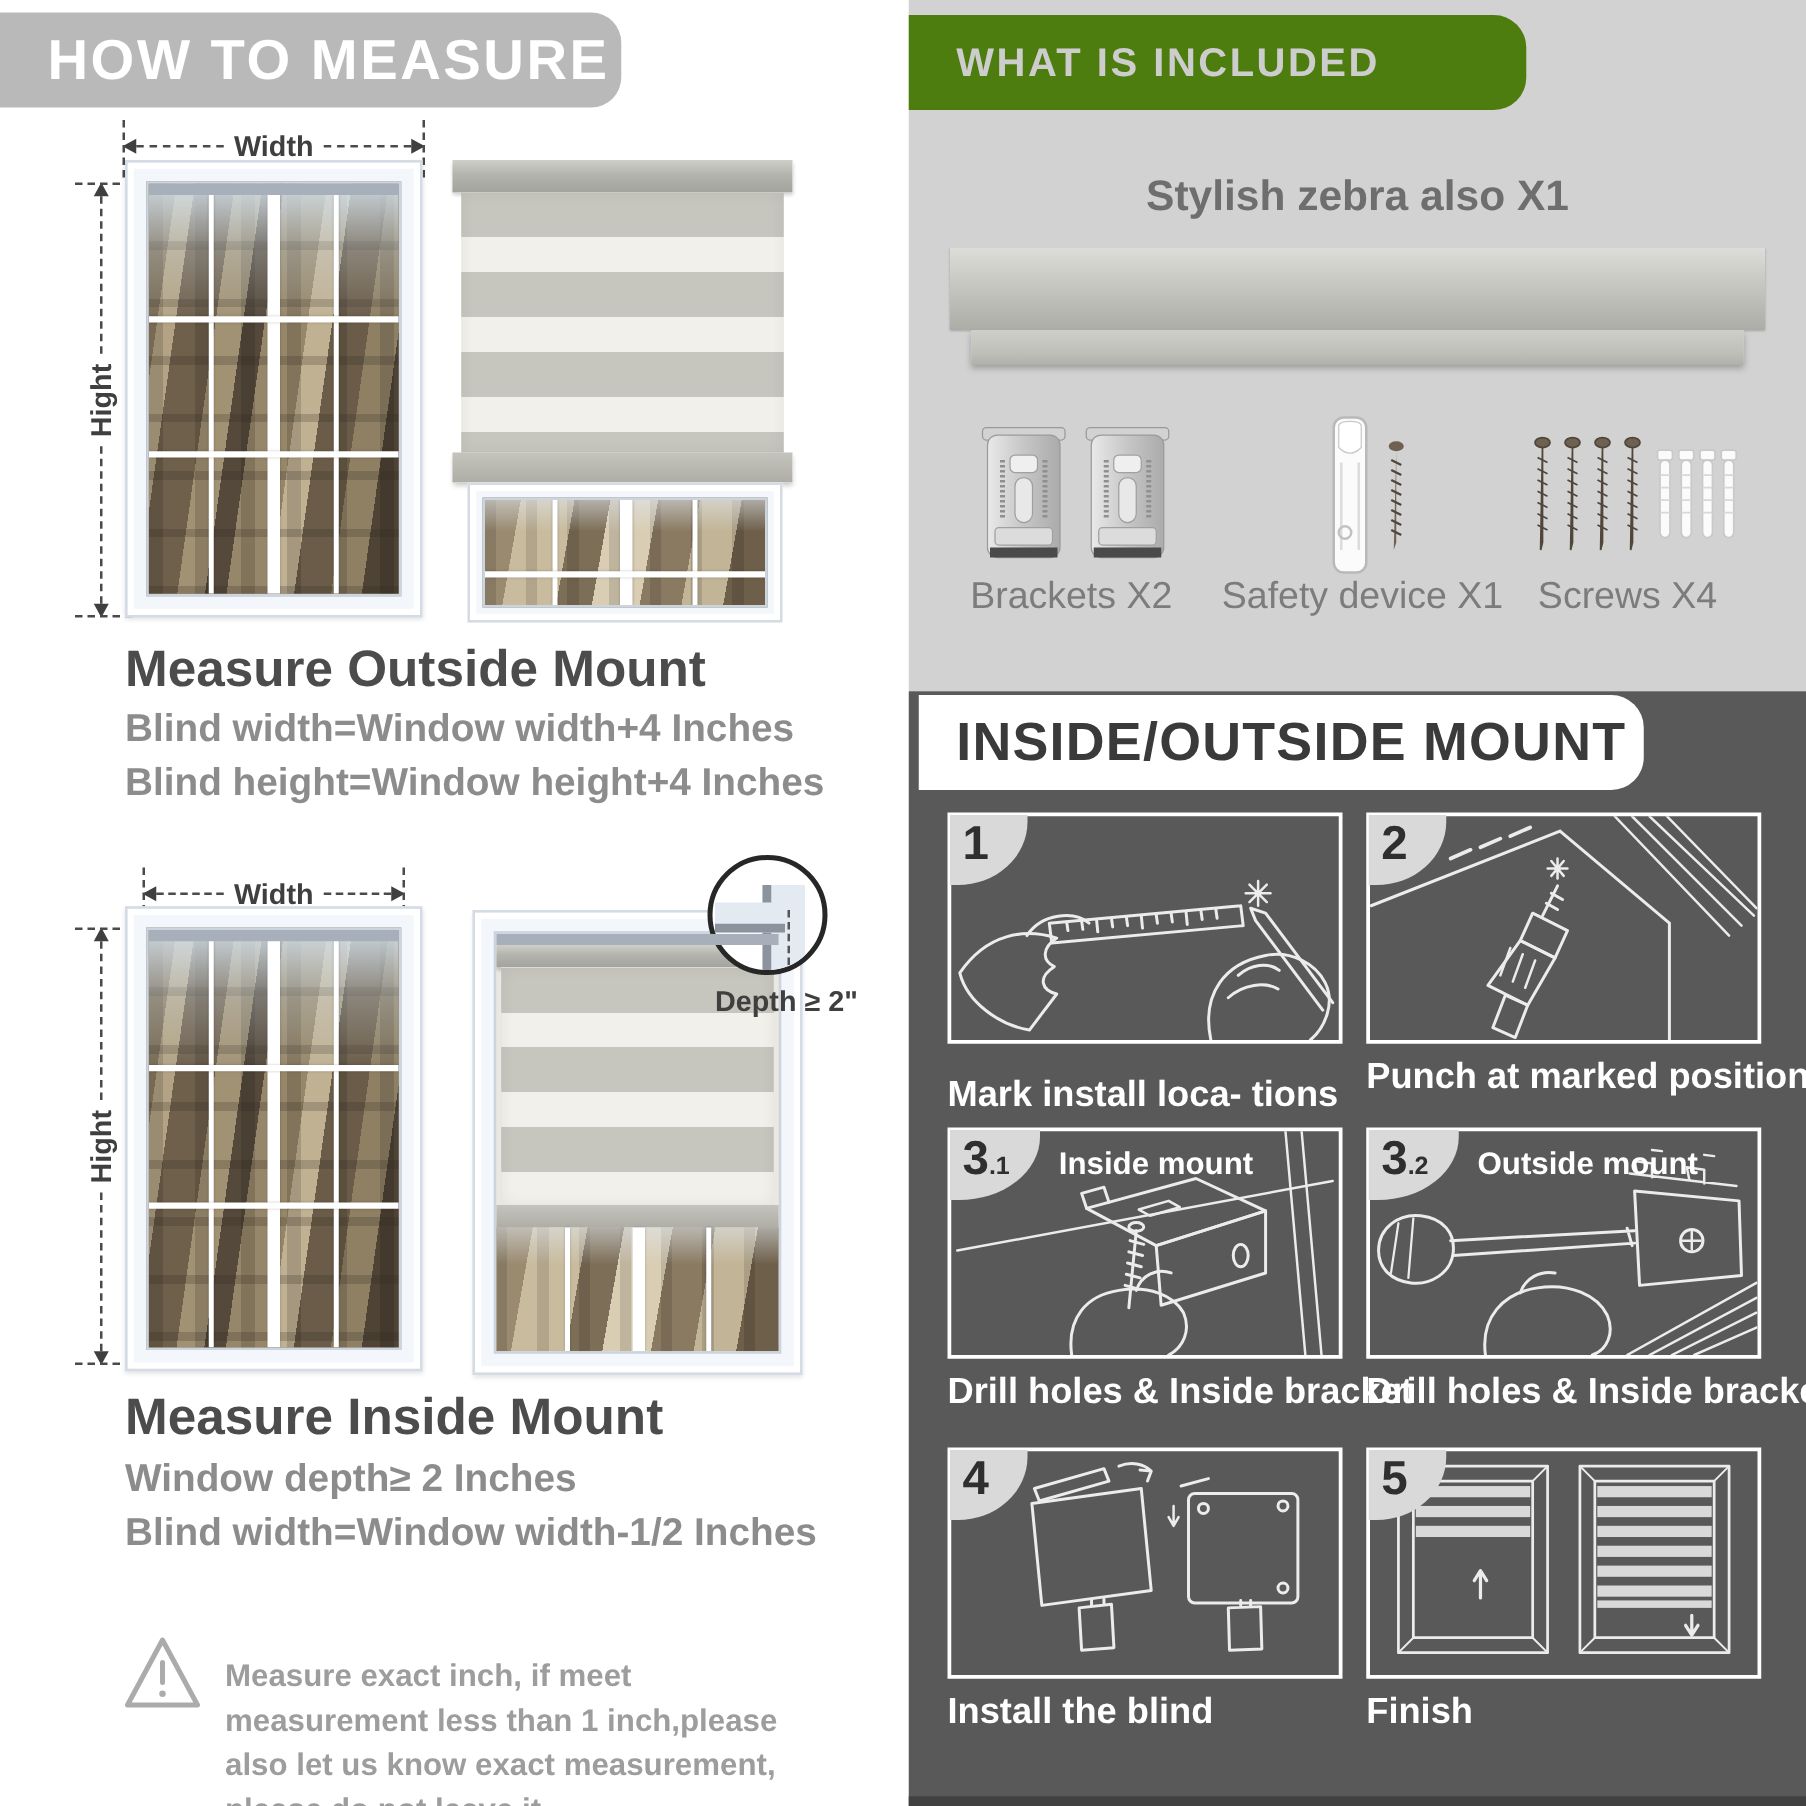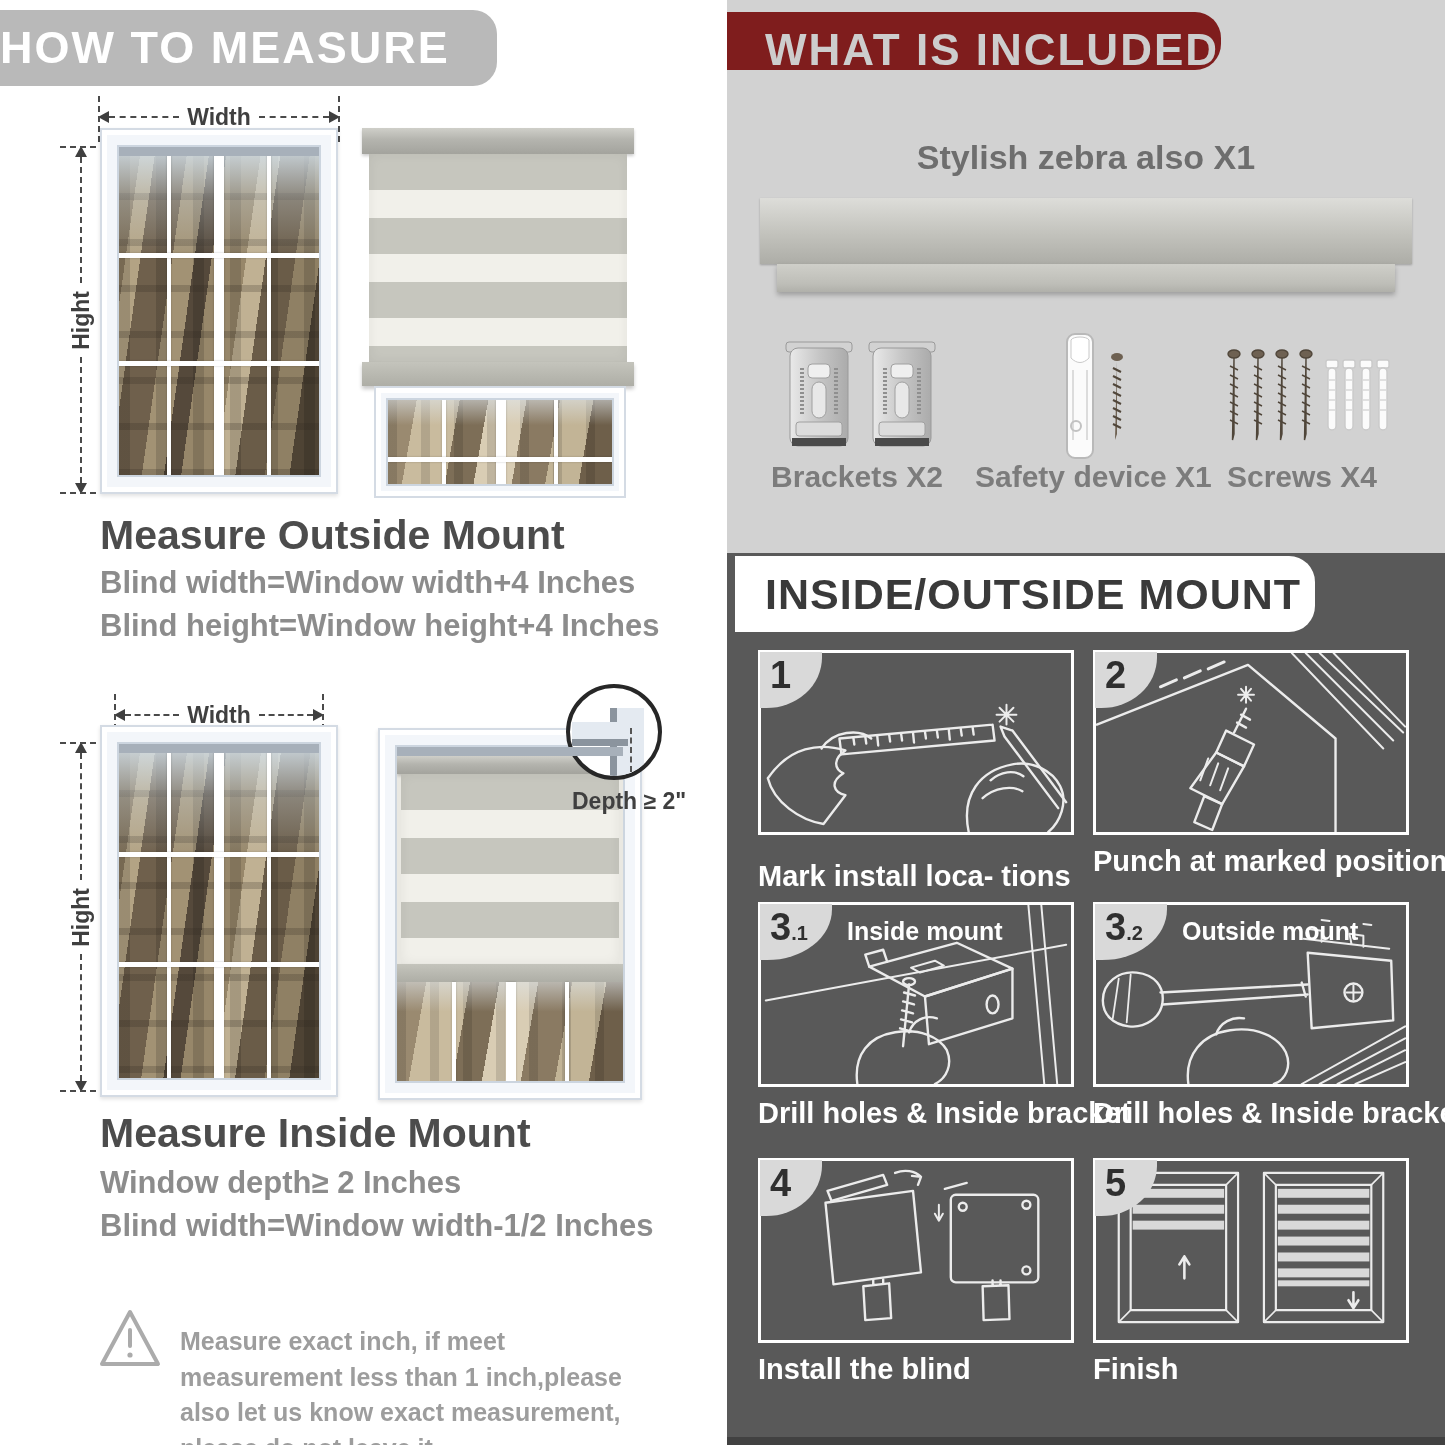--- a/index.html
+++ b/index.html
@@ -7,21 +7,21 @@
   .canvas{
     position:relative;width:1445px;height:1445px;background:#ffffff;overflow:hidden;
     font-family:"Liberation Sans", sans-serif;
   }
   .abs{position:absolute;}
 
   
   .how-header{
     left:0;top:10px;width:497px;height:76px;background:#b9b9b9;
     border-radius:0 24px 24px 0;color:#ffffff;font-weight:bold;font-size:45px;
-    line-height:76px;letter-spacing:2px;
+    line-height:76px;padding-left:38px;letter-spacing:2px;
   }
 
   
   .win{
     background:#f3f6fa;border:2px solid #d4dbe4;box-shadow:inset 0 0 0 5px #ffffff,0 2px 4px rgba(0,0,0,.12);
     padding:15px;
   }
   .glass{position:relative;width:100%;height:100%;border:2px solid #ccd5df;overflow:hidden;background:#8b7c64;}
   .photo{
     position:absolute;inset:0;
@@ -76,32 +76,32 @@
   .mag{width:96px;height:96px;border-radius:50%;border:4px solid #272727;background:#ffffff;overflow:hidden;}
   .mag .corner-v{position:absolute;right:14px;top:20px;width:34px;height:80px;background:#e4eaf1;border-left:7px solid #8b949e;}
   .mag .corner-h{position:absolute;left:2px;top:34px;width:56px;height:24px;background:#e4eaf1;border-bottom:7px solid #8b949e;}
   .mag .dashline{position:absolute;right:26px;top:40px;height:44px;border-left:2px dashed #555555;}
 
   .warn-text{font-size:25px;font-weight:bold;color:#9d9d9d;line-height:1.42;width:460px;}
 
   
   .right-top{left:727px;top:0;width:718px;height:553px;background:#d2d2d2;}
   .included-header{
-    position:absolute;left:0;top:12px;width:494px;height:58px;background:#7f1d1d;
-    border-radius:0 26px 26px 0;color:#cdcdcd;font-weight:bold;font-size:44px;
+    position:absolute;left:0;top:12px;width:494px;height:76px;background:#4d7c0f;
+    border-radius:0 26px 26px 0;color:#cdcdcd;font-weight:bold;font-size:32px;
     line-height:76px;padding-left:38px;letter-spacing:2px;white-space:nowrap;
   }
   .product-label{position:absolute;left:0;top:138px;width:100%;text-align:center;font-size:34px;font-weight:bold;color:#6e6e6e;}
   .cassette-main{position:absolute;left:33px;top:198px;width:652px;height:66px;
     background:linear-gradient(180deg,#ddddd9 0%,#c2c2bc 55%,#adada7 100%);
     box-shadow:0 1px 2px rgba(0,0,0,.25);}
   .cassette-lip{position:absolute;left:50px;top:264px;width:618px;height:28px;
     background:linear-gradient(180deg,#cfcfc9 0%,#bebeb8 70%,#b0b0aa 100%);
     box-shadow:0 3px 5px rgba(0,0,0,.25);}
-  .item-label{position:absolute;top:460px;font-size:30px;font-weight:bold;color:#7c7c7c;text-align:center;white-space:nowrap;}
+  .item-label{position:absolute;top:460px;font-size:30px;font-weight:normal;color:#7c7c7c;text-align:center;white-space:nowrap;}
 
   .right-dark{left:727px;top:553px;width:718px;height:892px;background:#595959;}
   .right-dark::after{content:"";position:absolute;left:0;right:0;bottom:0;height:8px;background:#414141;}
   .mount-header{
     position:absolute;left:8px;top:3px;width:580px;height:76px;background:#ffffff;
     border-radius:0 26px 26px 0;color:#3a3a3a;font-weight:bold;font-size:43px;
     line-height:76px;padding-left:30px;letter-spacing:1px;white-space:nowrap;
   }
   .panel{position:absolute;width:316px;height:185px;border:3px solid #ffffff;background:#595959;}
   .badge{

